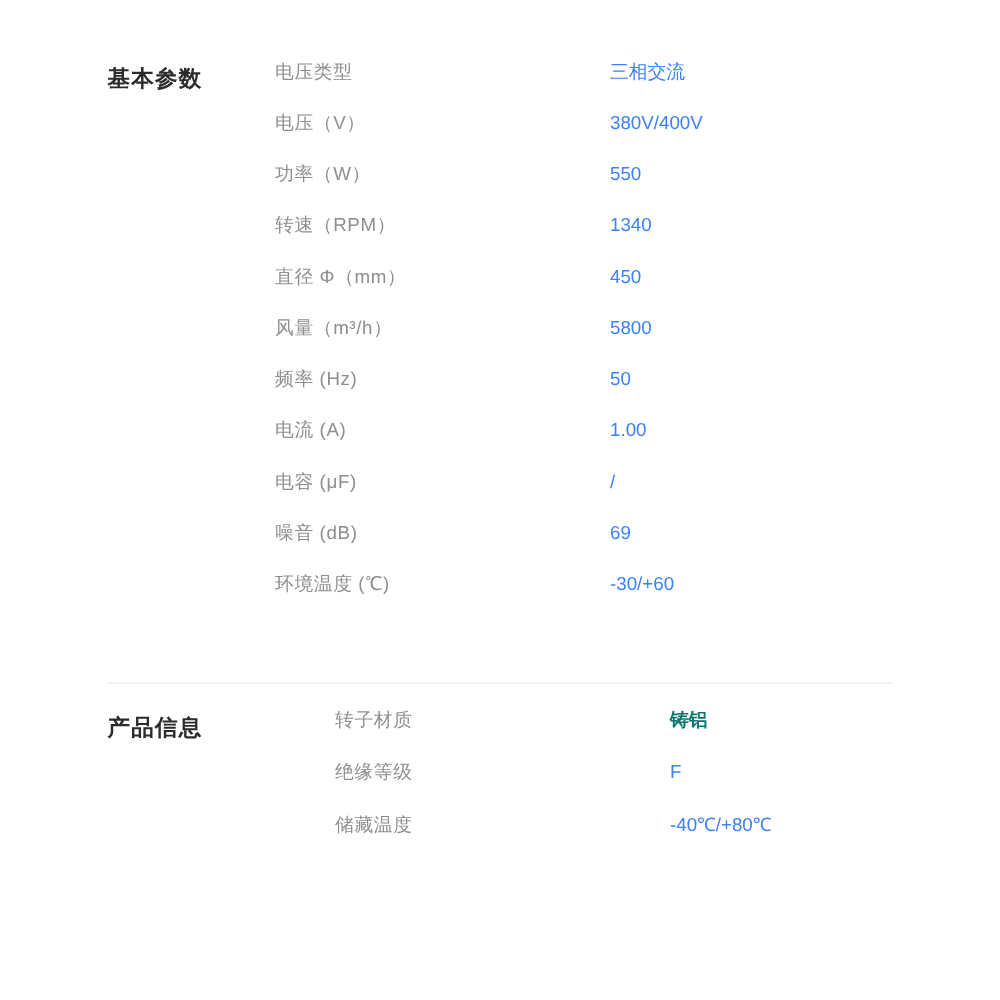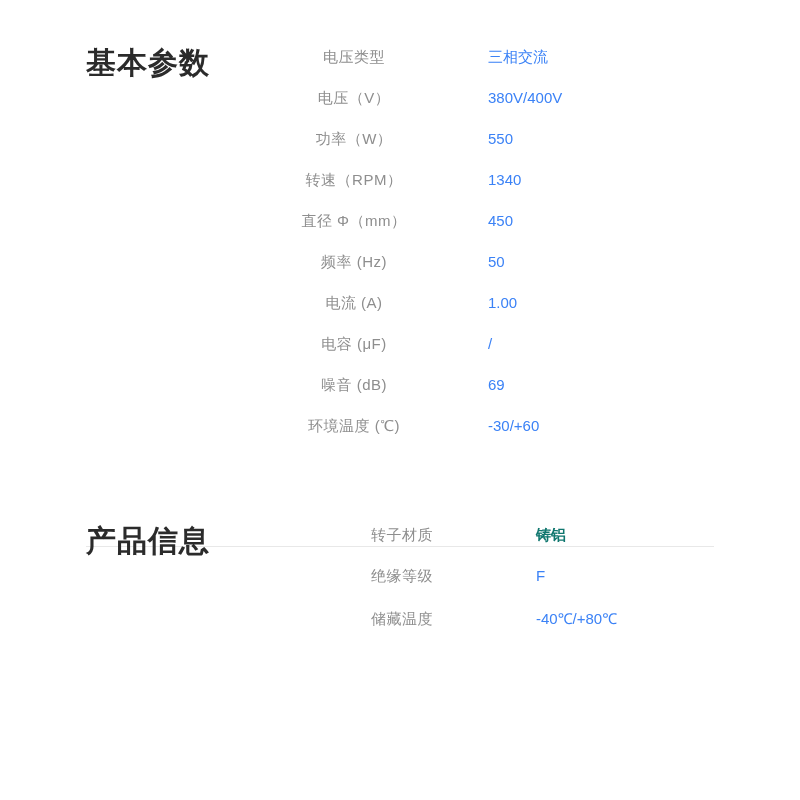--- a/index.html
+++ b/index.html
@@ -22,30 +22,29 @@
   }
   .section {
     position: relative;
     display: flex;
     align-items: flex-start;
   }
   .section-title {
     width: 220px;
     padding-left: 86px;
     box-sizing: border-box;
-    font-size: 30px;
+    font-size: 18px;
     font-weight: bold;
     color: #2b2b2b;
     letter-spacing: 1px;
     line-height: 30px;
   }
   .spec-table {
     flex: 1;
     padding-left: 0px;
-    text-align: center;
   }
   .spec-row {
     display: flex;
     align-items: baseline;
     height: 41px;
   }
   .spec-label {
     width: 268px;
     font-size: 15px;
     color: #8e8e8e;
@@ -104,20 +103,24 @@
       <div class="spec-row">
         <div class="spec-label">转速（RPM）</div>
         <div class="spec-value">1340</div>
       </div>
 
       <div class="spec-row">
         <div class="spec-label">直径 Φ（mm）</div>
         <div class="spec-value">450</div>
       </div>
 
+      <div class="spec-row">
+        <div class="spec-label">风量（m³/h）</div>
+        <div class="spec-value">5800</div>
+      </div>
 
       <div class="spec-row">
         <div class="spec-label">频率 (Hz)</div>
         <div class="spec-value">50</div>
       </div>
 
       <div class="spec-row">
         <div class="spec-label">电流 (A)</div>
         <div class="spec-value">1.00</div>
       </div>

